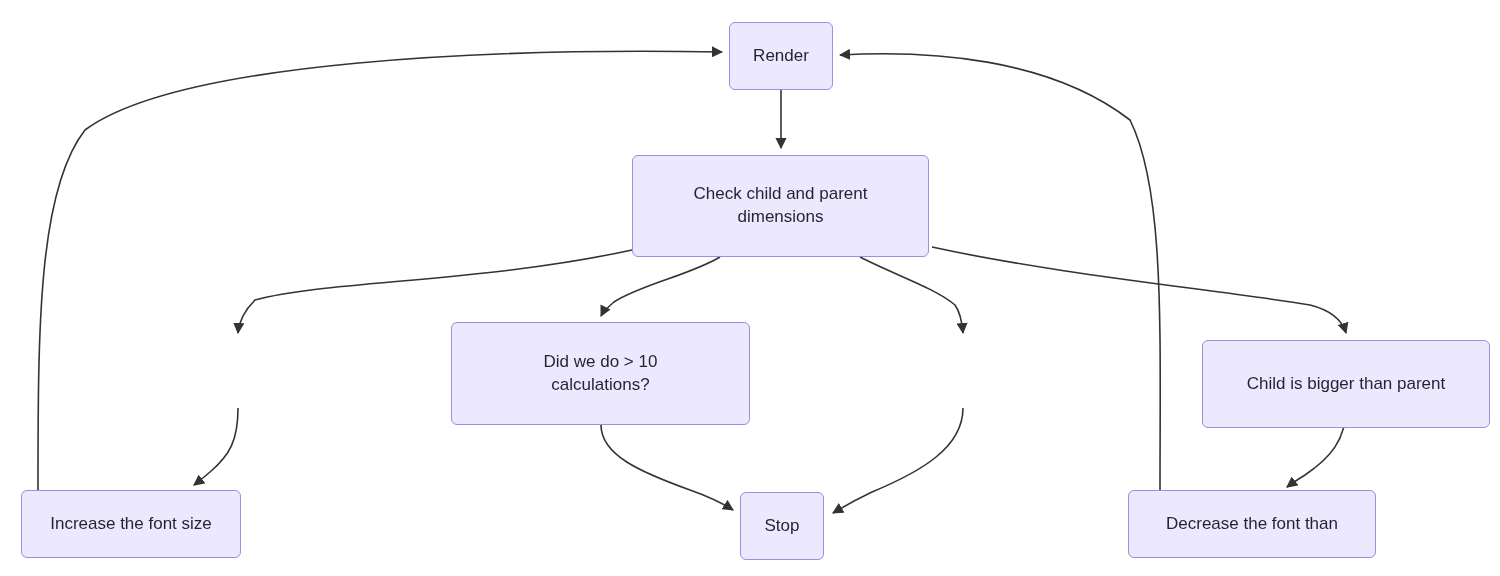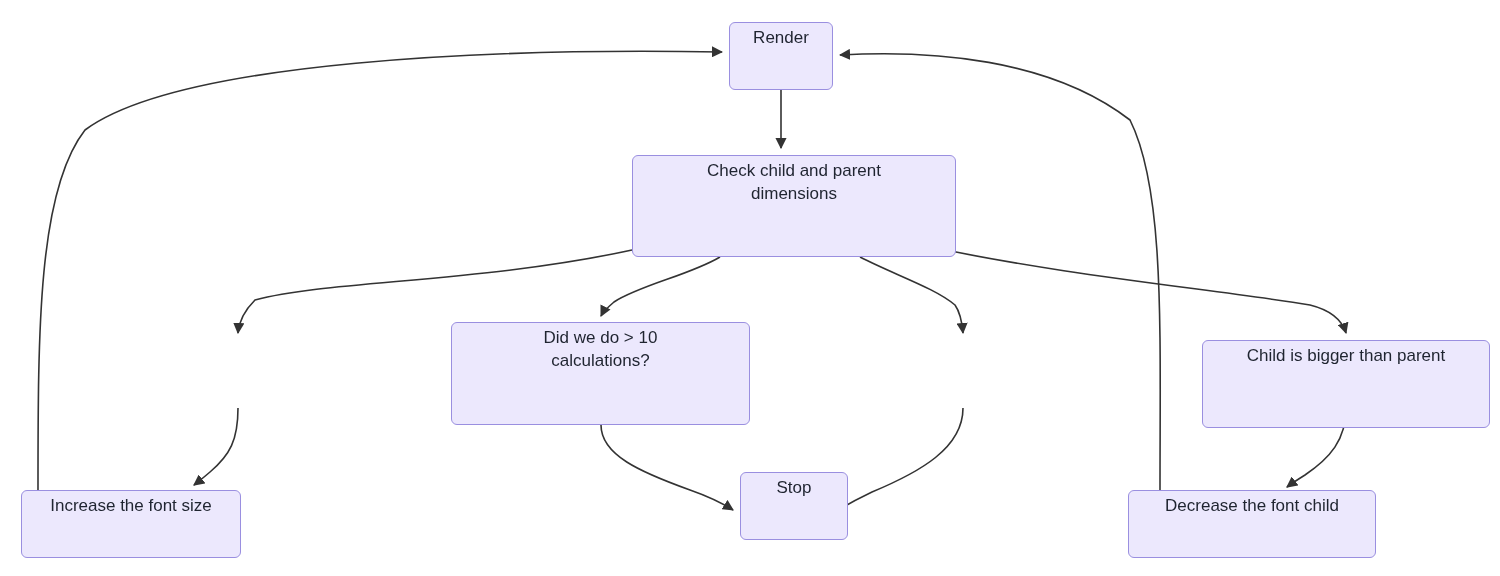--- a/index.html
+++ b/index.html
@@ -28,21 +28,21 @@
   .node {
     position: absolute;
     box-sizing: border-box;
     background: #ECE8FD;
     border: 1px solid #9A8FE0;
     border-radius: 6px;
     color: #1f2430;
     font-size: 17px;
     line-height: 1.35;
     display: flex;
-    align-items: flex-start;
+    align-items: center;
     justify-content: center;
     text-align: center;
     padding: 4px 10px;
   }
   .node span {
     display: block;
     white-space: pre-line;
   }
 </style>
 </head>
@@ -79,41 +79,41 @@
       <path d="M 38 490 C 38 330, 38 190, 85 130 C 180 60, 500 48, 722 52"></path>
 
       <path d="M 1160 490 C 1160 330, 1165 190, 1130 120 C 1050 58, 930 50, 840 55"></path>
     </g>
   </svg>
 
   <div class="node" style="left:729px; top:22px; width:104px; height:68px;">
     <span>Render</span>
   </div>
 
-  <div class="node" style="left:632px; top:155px; width:324px; height:102px;">
+  <div class="node" style="left:632px; top:155px; width:297px; height:102px;">
     <span>Check child and parent
 dimensions</span>
   </div>
 
 
   <div class="node" style="left:451px; top:322px; width:299px; height:103px;">
     <span>Did we do &gt; 10
 calculations?</span>
   </div>
 
 
   <div class="node" style="left:1202px; top:340px; width:288px; height:88px;">
     <span>Child is bigger than parent</span>
   </div>
 
   <div class="node" style="left:21px; top:490px; width:220px; height:68px;">
     <span>Increase the font size</span>
   </div>
 
-  <div class="node" style="left:740px; top:472px; width:108px; height:68px;">
+  <div class="node" style="left:740px; top:492px; width:84px; height:68px;">
     <span>Stop</span>
   </div>
 
   <div class="node" style="left:1128px; top:490px; width:248px; height:68px;">
-    <span>Decrease the font child</span>
+    <span>Decrease the font than</span>
   </div>
 
 </div>
 
 </body></html>

